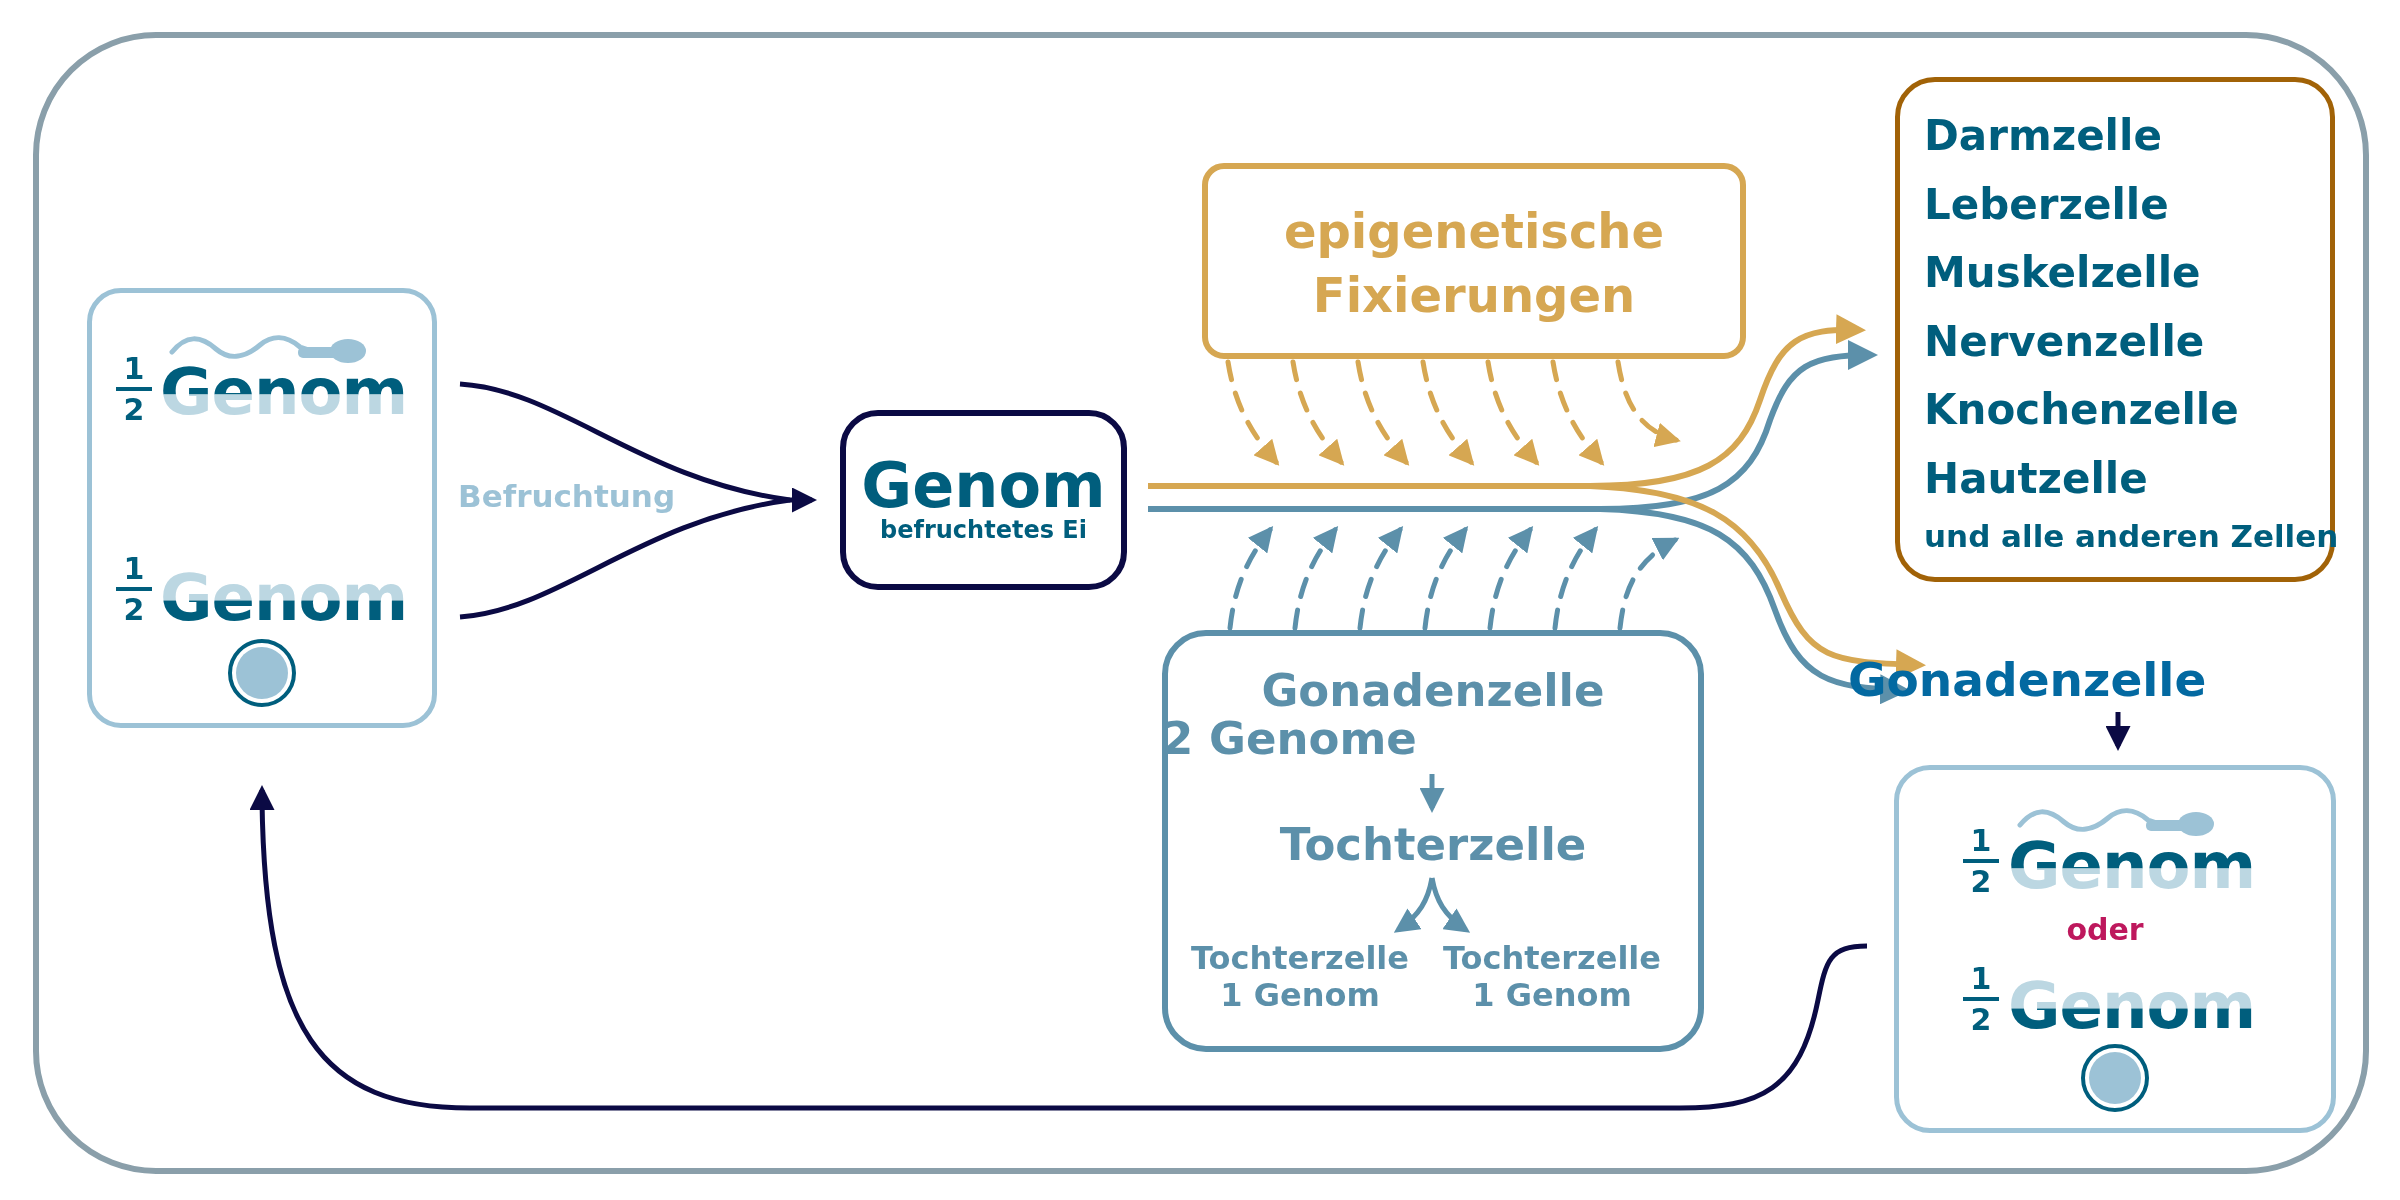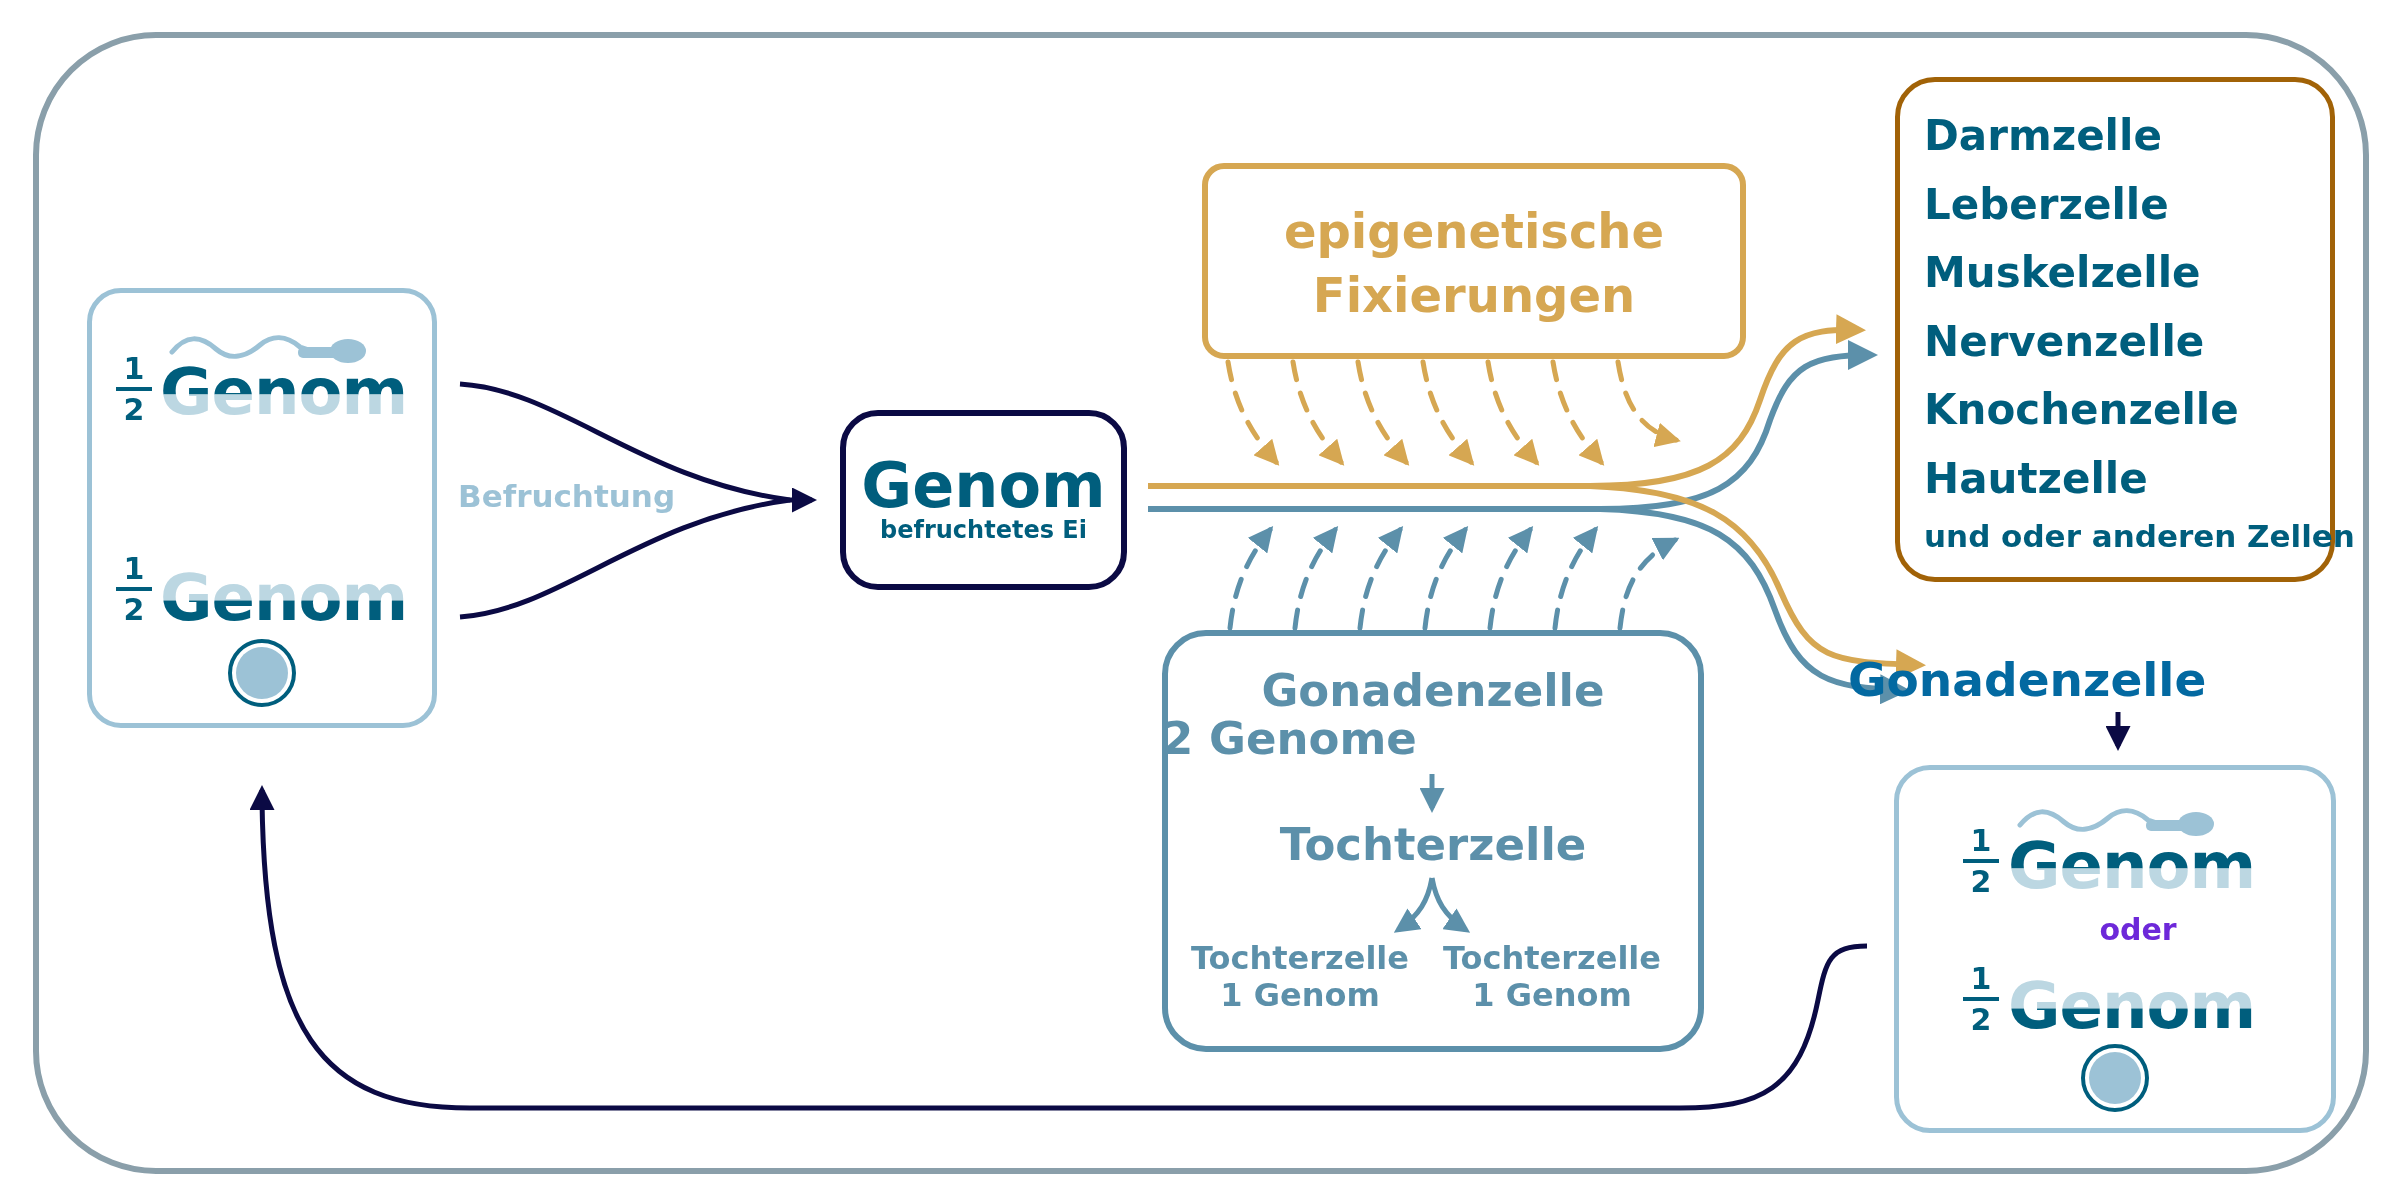--- a/index.html
+++ b/index.html
@@ -136,42 +136,42 @@
 
 <div class="box" style="left:1895px;top:77px;width:440px;height:505px;border:5px solid #a16207;border-radius:40px;padding:20px 0 0 24px;">
   <div id="somatic-list">
       <div style="font-weight: bold; font-size: 42px; color: rgb(0, 94, 125); line-height: 68.5px; white-space: nowrap;">Darmzelle</div>
       <div style="font-weight: bold; font-size: 42px; color: rgb(0, 94, 125); line-height: 68.5px; white-space: nowrap;">Leberzelle</div>
       <div style="font-weight: bold; font-size: 42px; color: rgb(0, 94, 125); line-height: 68.5px; white-space: nowrap;">Muskelzelle</div>
       <div style="font-weight: bold; font-size: 42px; color: rgb(0, 94, 125); line-height: 68.5px; white-space: nowrap;">Nervenzelle</div>
       <div style="font-weight: bold; font-size: 42px; color: rgb(0, 94, 125); line-height: 68.5px; white-space: nowrap;">Knochenzelle</div>
       <div style="font-weight: bold; font-size: 42px; color: rgb(0, 94, 125); line-height: 68.5px; white-space: nowrap;">Hautzelle</div>
     </div>
-  <div style="font-weight:bold;font-size:31px;color:#005e7d;line-height:46px;white-space:nowrap;">und oder anderen Zellen</div>
+  <div style="font-weight:bold;font-size:31px;color:#005e7d;line-height:46px;white-space:nowrap;">und alle anderen Zellen</div>
 </div>
 
 <div class="lbl" style="left:1848px;top:652px;font-size:47px;color:#0369a1;">Gonadenzelle</div>
 
 <div class="box" style="left:1894px;top:765px;width:442px;height:368px;border:5px solid #9cc2d6;border-radius:36px;"></div>
 <svg style="position:absolute;left:2016px;top:800px;" width="200" height="50" viewBox="0 0 200 50">
   <path d="M4,25 C18,8 32,8 48,22 C62,34 78,30 92,18 C104,8 118,8 132,20 L150,26" fill="none" stroke="#9cc2d6" stroke-width="5" stroke-linecap="round"></path>
   <rect x="130" y="20" width="40" height="11" rx="5" fill="#9cc2d6"></rect>
   <ellipse cx="180" cy="24" rx="18" ry="12" fill="#9cc2d6"></ellipse>
 </svg>
 <div class="frac" style="left:1963px;top:824px;">
   <span>1</span>
   <span class="bar"></span>
   <span>2</span>
 </div>
 <div class="genom-split sperm" style="left:2008px;top:834px;">
   <span class="ghost">Genom</span>
   <span class="layer top">Genom</span>
   <span class="layer bot">Genom</span>
 </div>
-<div class="lbl" style="left:1894px;width:422px;text-align:center;top:912px;font-size:30px;color:#6d28d9;padding-left:33px;">oder</div>
+<div class="lbl" style="left:1894px;width:422px;text-align:center;top:912px;font-size:30px;color:#be185d;">oder</div>
 <div class="frac" style="left:1963px;top:962px;">
   <span>1</span>
   <span class="bar"></span>
   <span>2</span>
 </div>
 <div class="genom-split egg" style="left:2008px;top:974px;">
   <span class="ghost">Genom</span>
   <span class="layer top">Genom</span>
   <span class="layer bot">Genom</span>
 </div>

